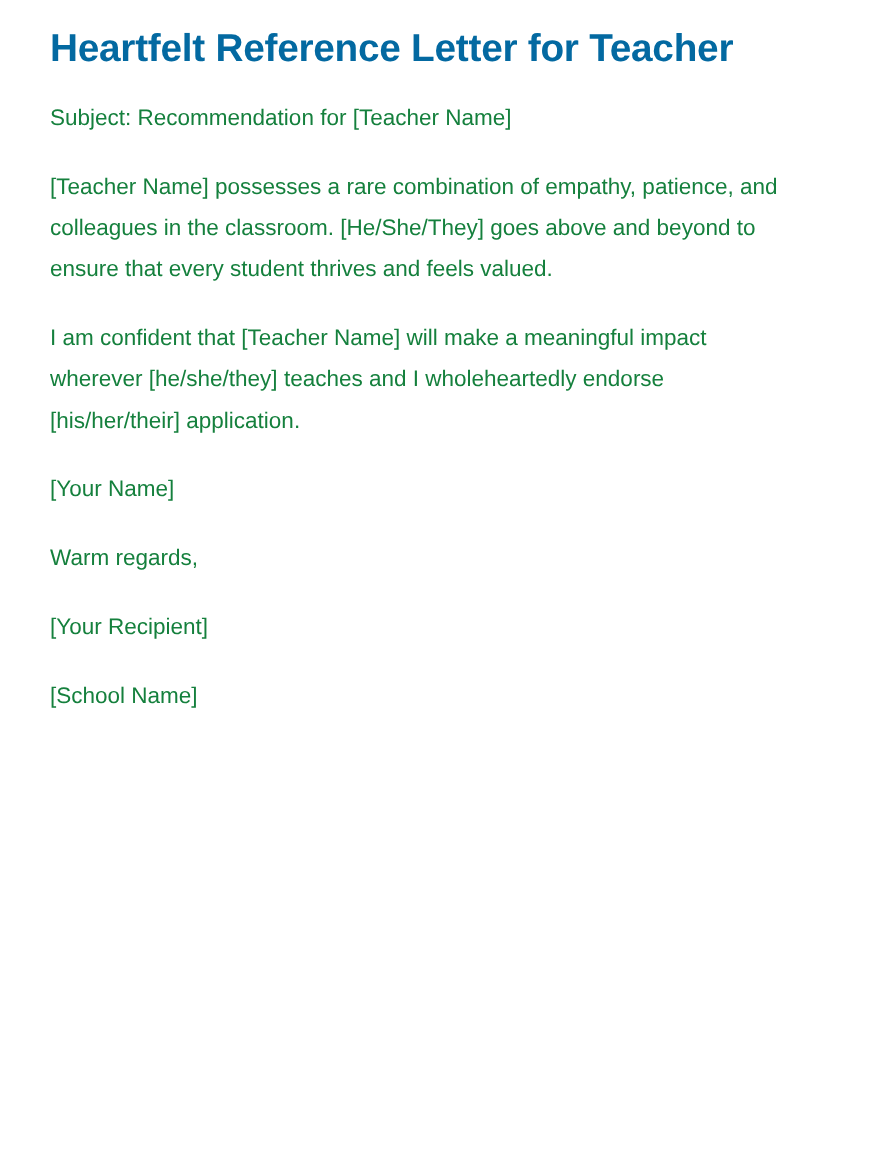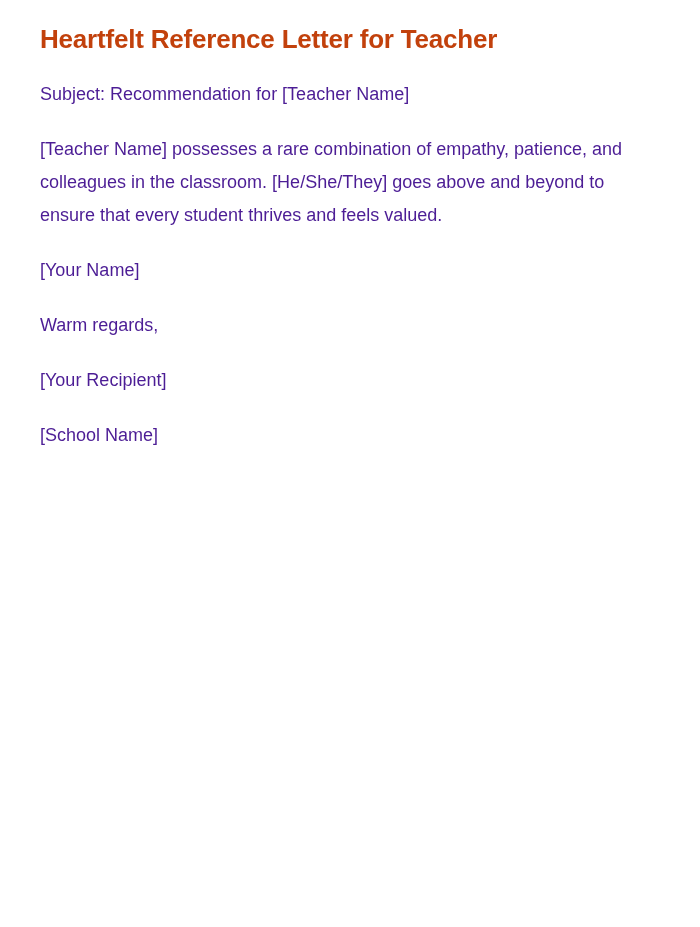--- a/index.html
+++ b/index.html
@@ -17,36 +17,36 @@
   .page {
     box-sizing: border-box;
     width: 700px;
     min-height: 927px;
     padding: 22px 62px 24px 40px;
     background: #ffffff;
   }
   .doc-title {
     margin: 0;
     padding: 0;
-    font-size: 26px;
+    font-size: 31px;
     line-height: 34px;
     font-weight: bold;
     letter-spacing: -0.2px;
-    color: #c2410c;
+    color: #0369a1;
   }
   .letter-body {
     margin: 0;
     padding: 0;
   }
   .para {
     margin: 0 0 22px 0;
     font-size: 18px;
     line-height: 33px;
     font-weight: normal;
-    color: #4c1d95;
+    color: #15803d;
     max-width: 592px;
   }
   .para.first-line {
     margin-top: 22px;
   }
   .para:last-child {
     margin-bottom: 0;
   }
 </style>
 </head>
@@ -57,20 +57,21 @@
   <h1 class="doc-title">Heartfelt Reference Letter for Teacher</h1>
 
   <div class="letter-body">
 
     <p class="para first-line">Subject: Recommendation for [Teacher Name]</p>
 
 
 
     <p class="para">[Teacher Name] possesses a rare combination of empathy, patience, and colleagues in the classroom. [He/She/They] goes above and beyond to ensure that every student thrives and feels valued.</p>
 
+    <p class="para">I am confident that [Teacher Name] will make a meaningful impact wherever [he/she/they] teaches and I wholeheartedly endorse [his/her/their] application.</p>
 
     <p class="para">[Your Name]</p>
 
     <p class="para">Warm regards,</p>
 
     <p class="para">[Your Recipient]</p>
 
     <p class="para">[School Name]</p>
 
 

